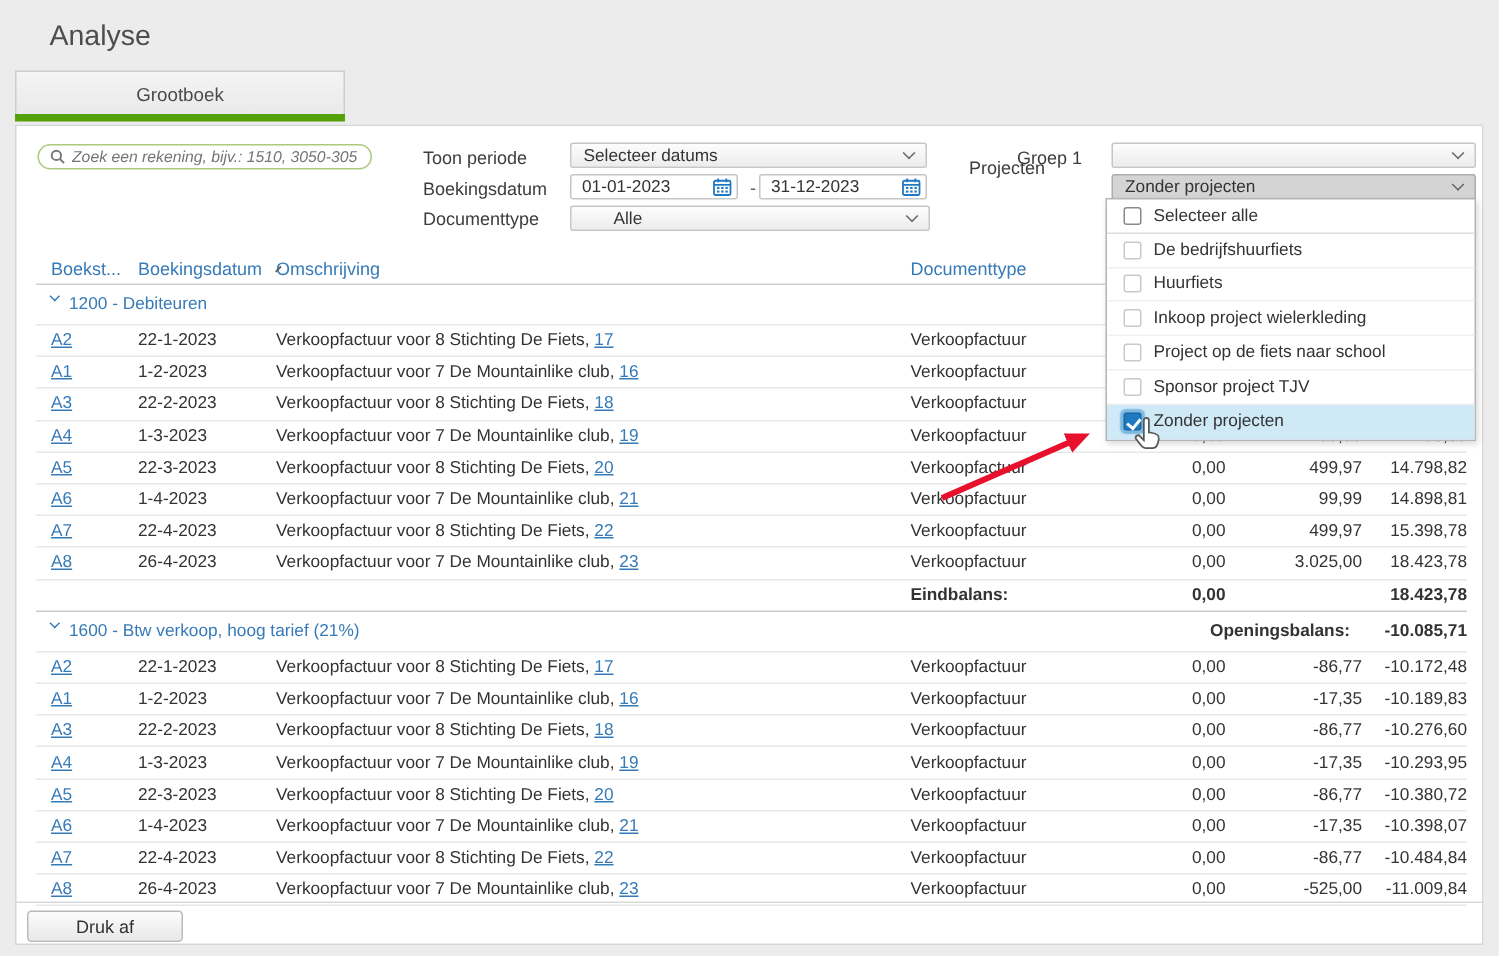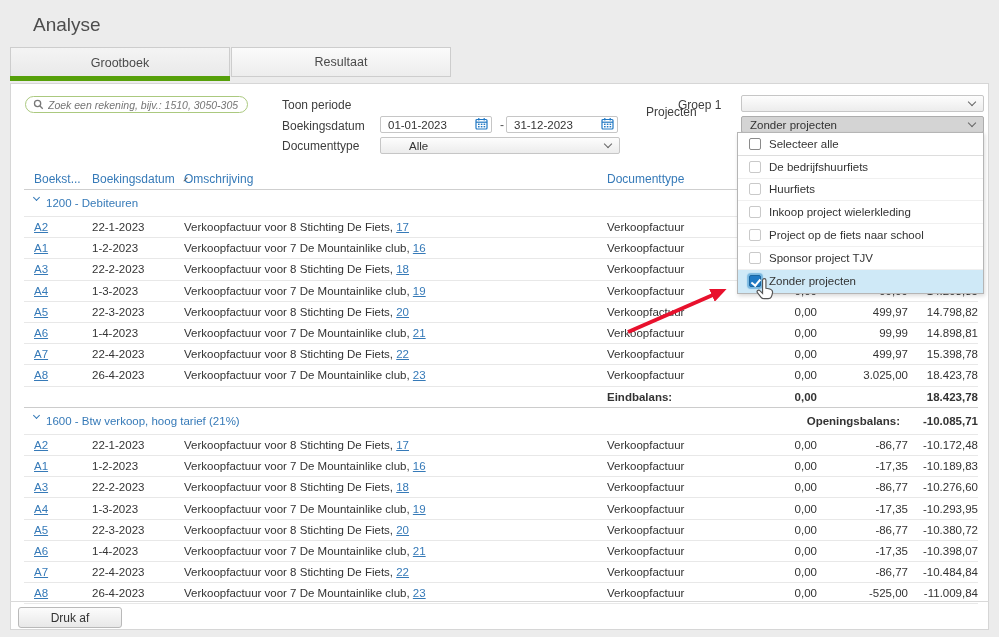--- a/index.html
+++ b/index.html
@@ -32,21 +32,21 @@
 
   .sel { position:absolute; height:17px; background:linear-gradient(#fdfdfd,#ececec);
     border:1px solid #c6c6c6; border-radius:2px; font-size:11.5px; color:#333;
     display:flex; align-items:center; padding:0 8px; cursor:pointer; }
   .sel .chev { margin-left:auto; }
   .sel.pressed { background:#d4d4d4; border-color:#adadad; }
   .chev { width:6px; height:6px; border-right:1.5px solid #666; border-bottom:1.5px solid #666;
     transform:rotate(45deg); margin-top:-3px; flex:none; }
 
   .date-input { position:absolute; height:17px; width:112px; background:#fff;
-    border:1px solid #c6c6c6; border-radius:2px; display:flex; padding:0 3px 0 7px; }
+    border:1px solid #c6c6c6; border-radius:2px; display:flex; align-items:center; padding:0 3px 0 7px; }
   .date-input input { border:none; outline:none; width:80px; font-size:11.5px; color:#333;
     font-family:"Liberation Sans",sans-serif; background:transparent; }
   .cal { margin-left:auto; flex:none; }
   .date-dash { position:absolute; font-size:12px; color:#555; }
 
   
   .tablewrap { position:absolute; left:24px; top:168px; width:954px; }
   .grid { display:grid; grid-template-columns:58px 92px 423px 120px 100px 91px 70px; align-items:center; }
   .thead { height:22px; border-bottom:1px solid #cfcfcf; color:var(--link_blue); font-size:12px; }
   .thead .hcell { padding-left:10px; display:flex; align-items:center; cursor:pointer; }
@@ -98,39 +98,40 @@
 </style>
 </head>
 <body>
 
 <div class="page-title">Analyse</div>
 
 <div class="tabs" id="tabs">
     <div class="tab active">
       <span>Grootboek</span>
     </div>
-    <div class="tab">
-      <span>Resultaat</span>
-    </div>
   </div>
 
 <div class="panel">
 
   <div class="search-pill" style="left:14px; top:12px;">
     <svg class="mag" viewBox="0 0 12 12">
       <circle cx="5" cy="5" r="3.4" fill="none" stroke="#777" stroke-width="1.4"></circle>
       <line x1="7.6" y1="7.6" x2="10.6" y2="10.6" stroke="#777" stroke-width="1.4"></line>
     </svg>
     <input placeholder="Zoek een rekening, bijv.: 1510, 3050-3053" style="">
   </div>
 
   <div class="flabel" style="left:271px; top:14px;">Toon periode</div>
   <div class="flabel" style="left:271px; top:35px;">Boekingsdatum</div>
   <div class="flabel" style="left:271px; top:55px;">Documenttype</div>
 
+  <div class="sel" style="left:369px; top:11px; width:238px;">
+    <span>Selecteer datums</span>
+    <span class="chev"></span>
+  </div>
 
   <div class="date-input" style="left:369px; top:32px;">
     <input value="01-01-2023" style="">
     <svg class="cal" width="13" height="13" viewBox="0 0 13 13">
       <rect x="1" y="2.5" width="11" height="9.5" rx="1" fill="none" stroke="#2178c4" stroke-width="1.2"></rect>
       <line x1="1" y1="5.2" x2="12" y2="5.2" stroke="#2178c4" stroke-width="1.2"></line>
       <line x1="3.8" y1="1" x2="3.8" y2="3.5" stroke="#2178c4" stroke-width="1.2"></line>
       <line x1="9.2" y1="1" x2="9.2" y2="3.5" stroke="#2178c4" stroke-width="1.2"></line>
       <g fill="#2178c4">
           <rect x="3" y="6.6" width="1.6" height="1.4"></rect>

